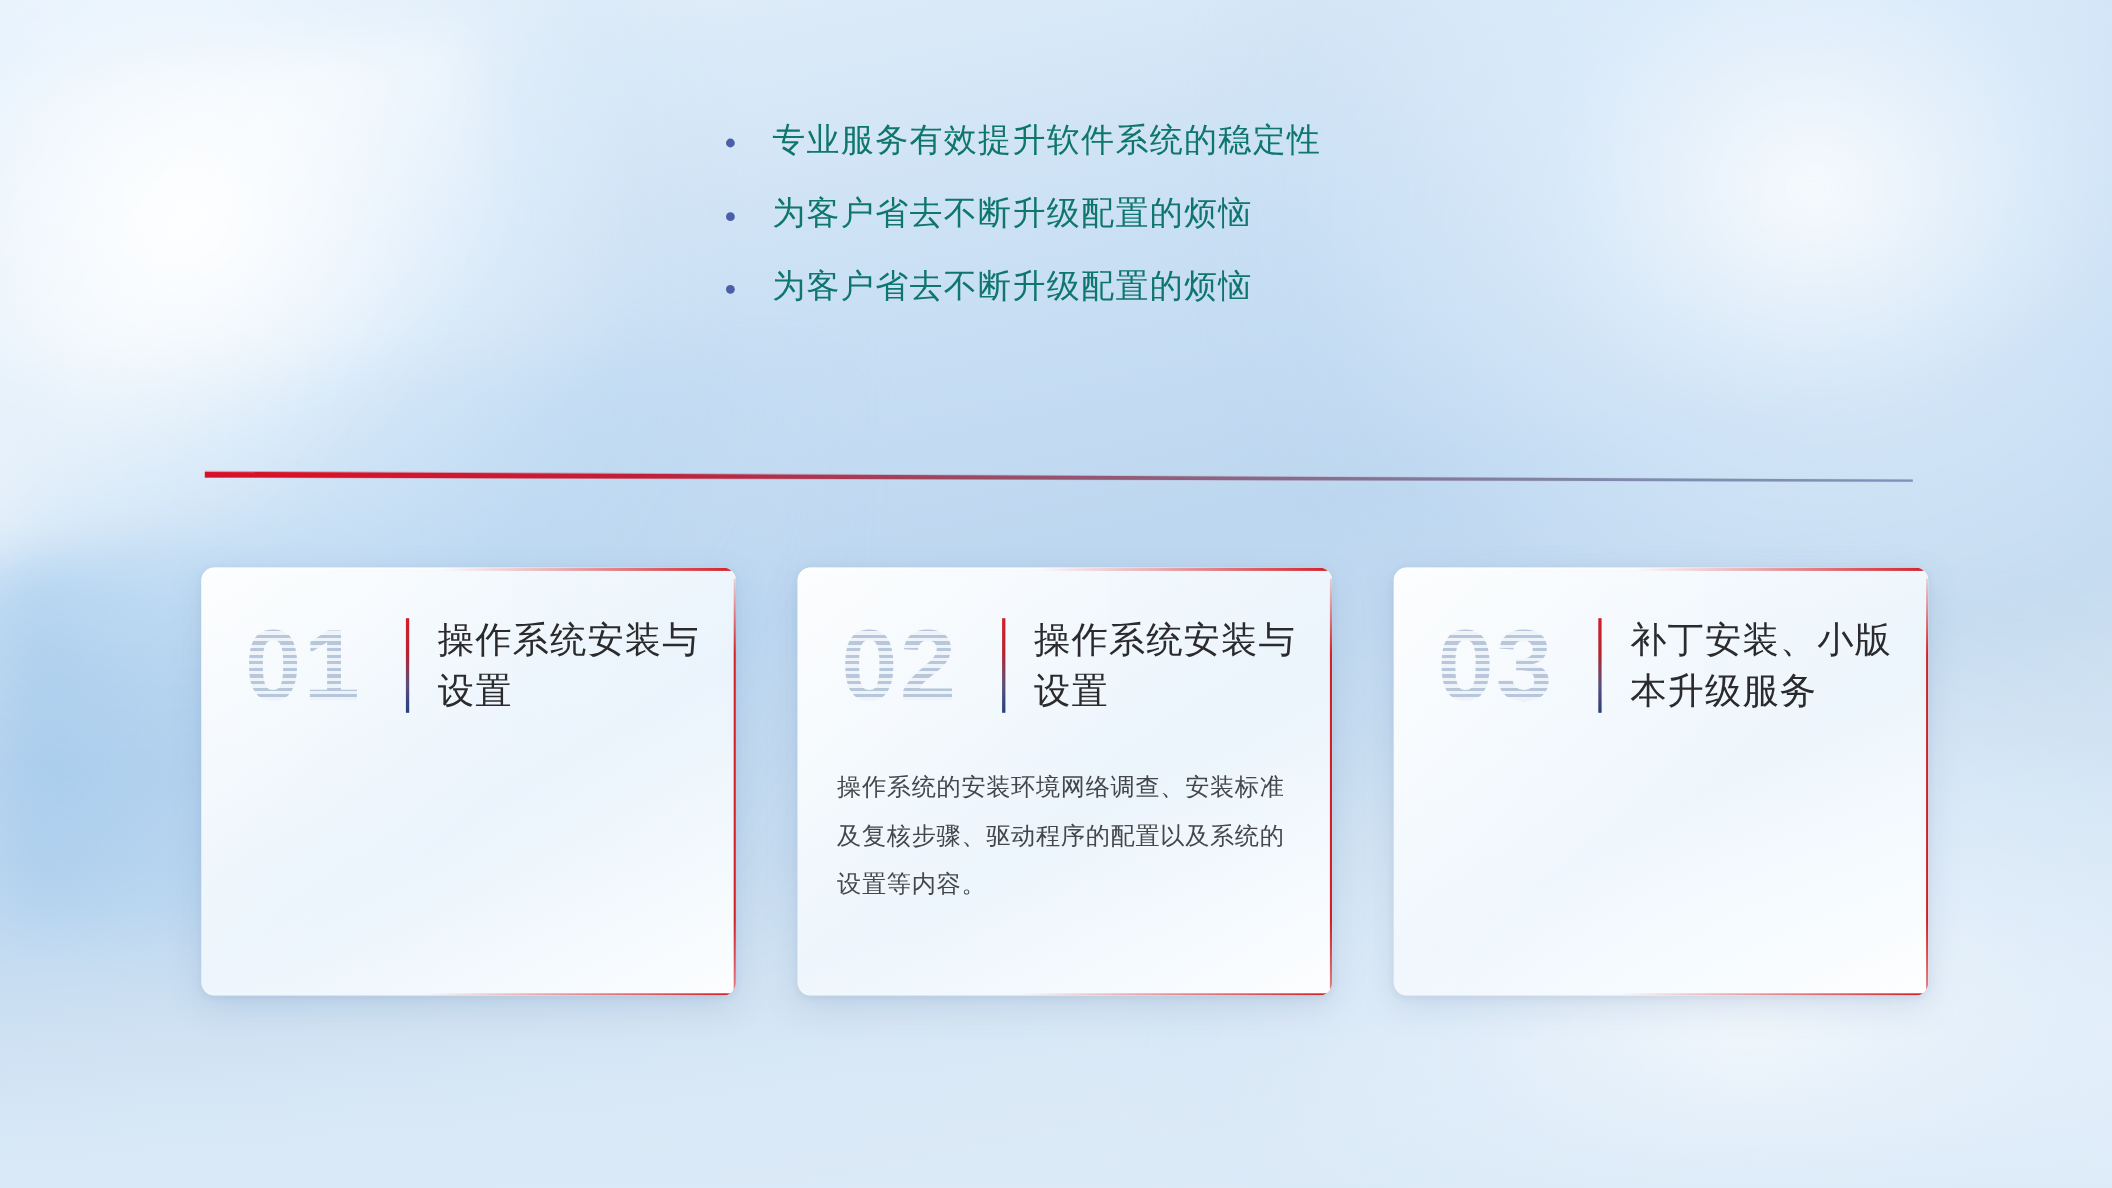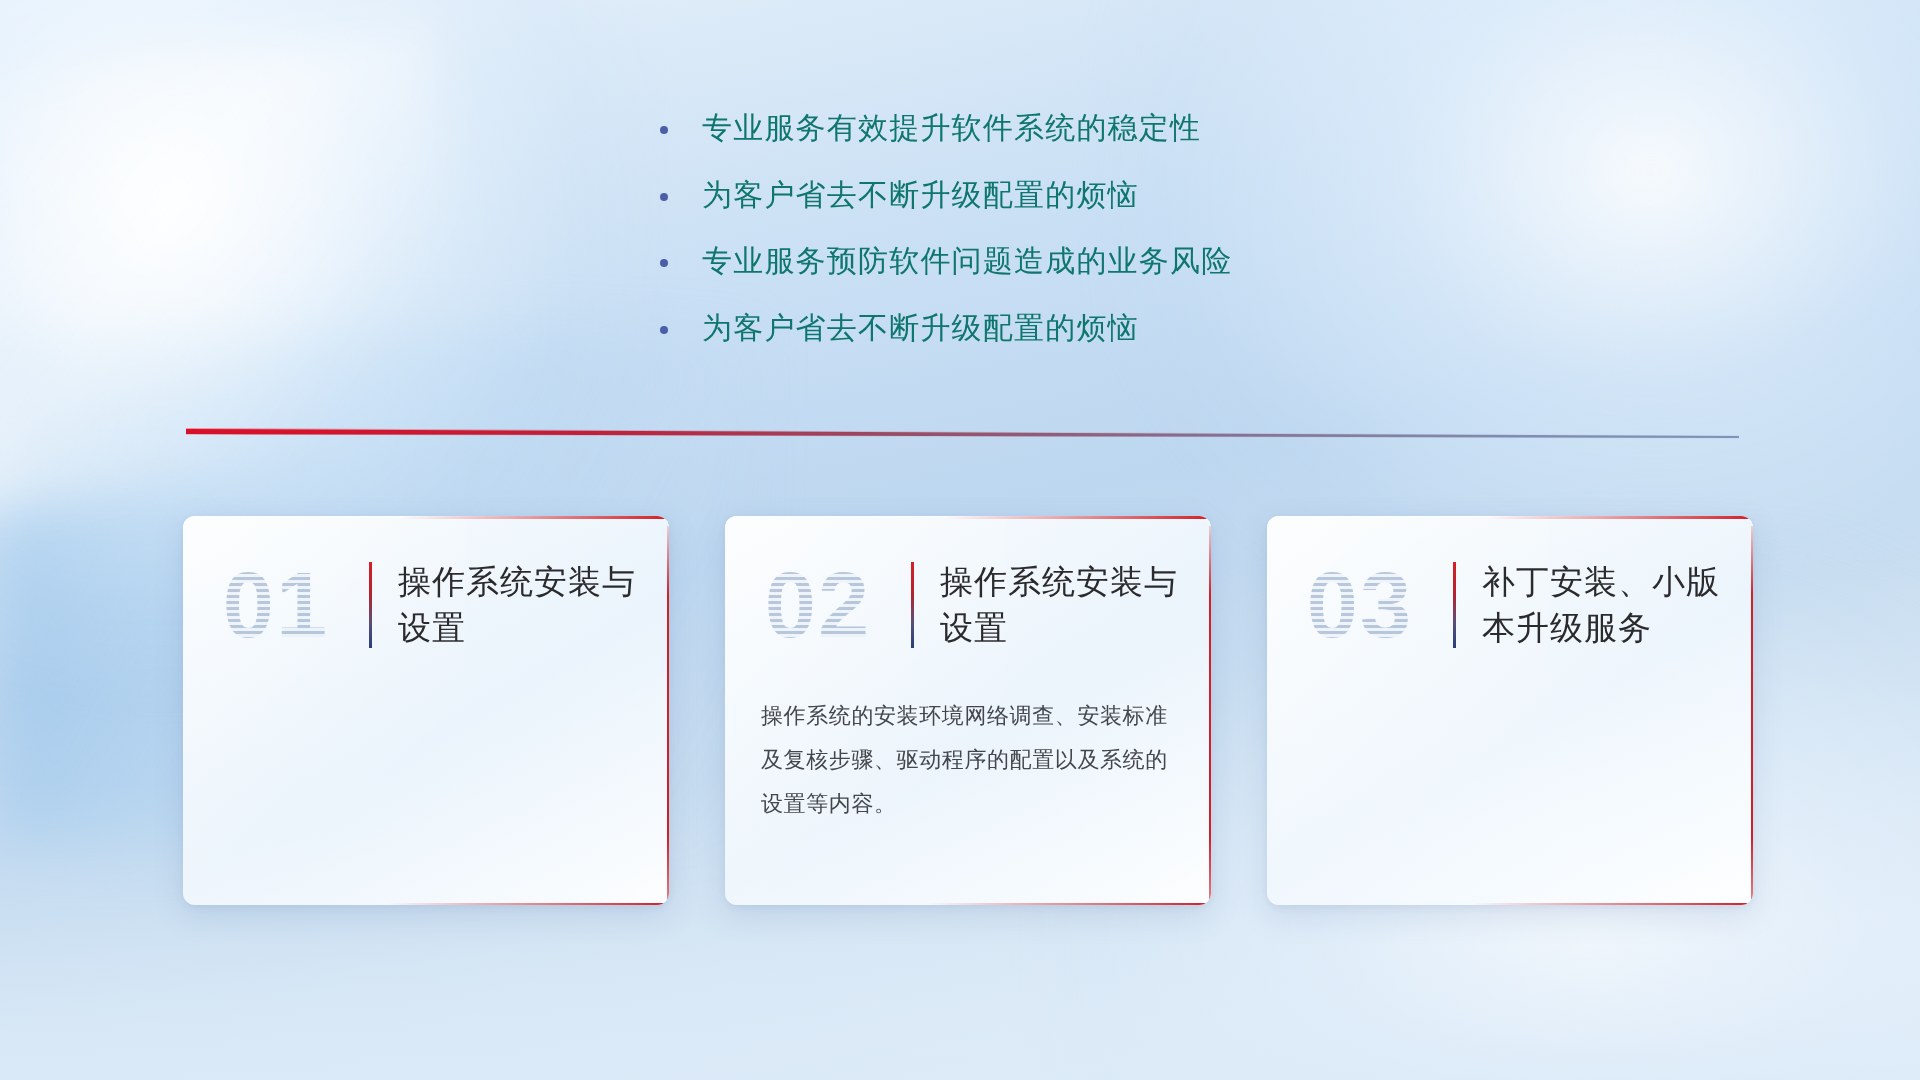--- a/index.html
+++ b/index.html
@@ -277,24 +277,20 @@
   <div class="bg-haze-bottom"></div>
 
   <div class="bullets">
     <div class="bullet-row">
       <span class="bullet-dot"></span>
       <span class="bullet-text">专业服务有效提升软件系统的稳定性</span>
     </div>
     <div class="bullet-row">
       <span class="bullet-dot"></span>
       <span class="bullet-text">为客户省去不断升级配置的烦恼</span>
-    </div>
-    <div class="bullet-row">
-      <span class="bullet-dot"></span>
-      <span class="bullet-text">专业服务预防软件问题造成的业务风险</span>
     </div>
     <div class="bullet-row">
       <span class="bullet-dot"></span>
       <span class="bullet-text">为客户省去不断升级配置的烦恼</span>
     </div>
   </div>
 
   <div class="divider-wrap">
     <svg class="divider-shape" viewBox="0 0 1553 22" preserveAspectRatio="none">
       <defs>

